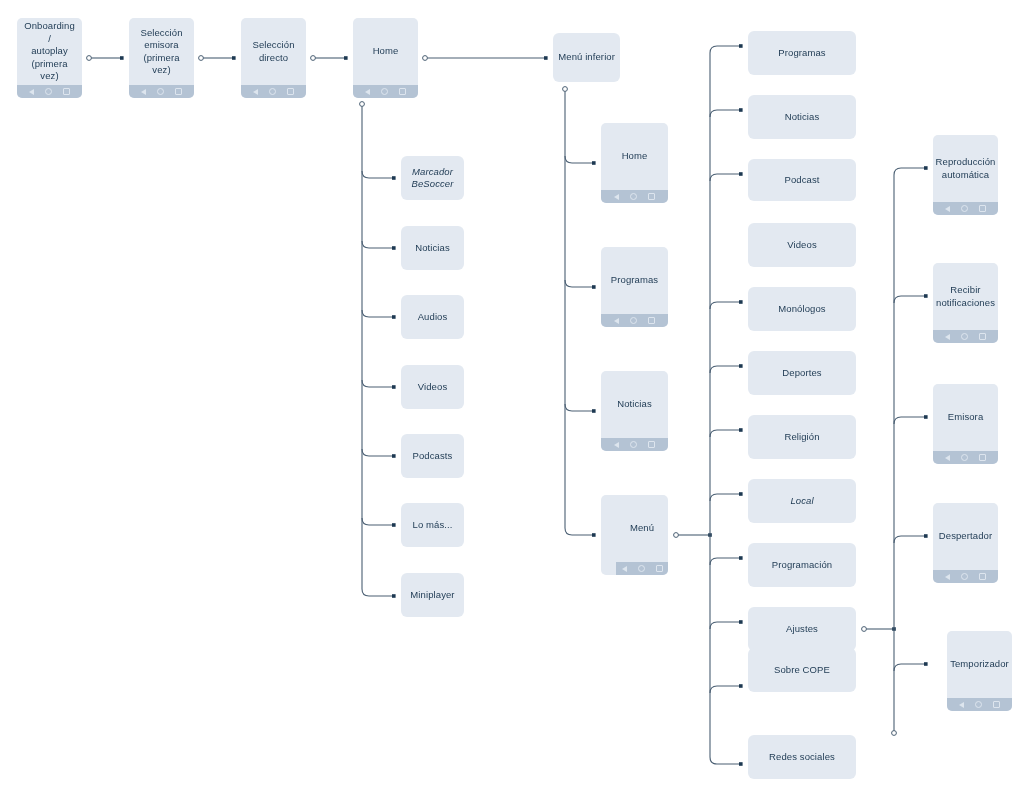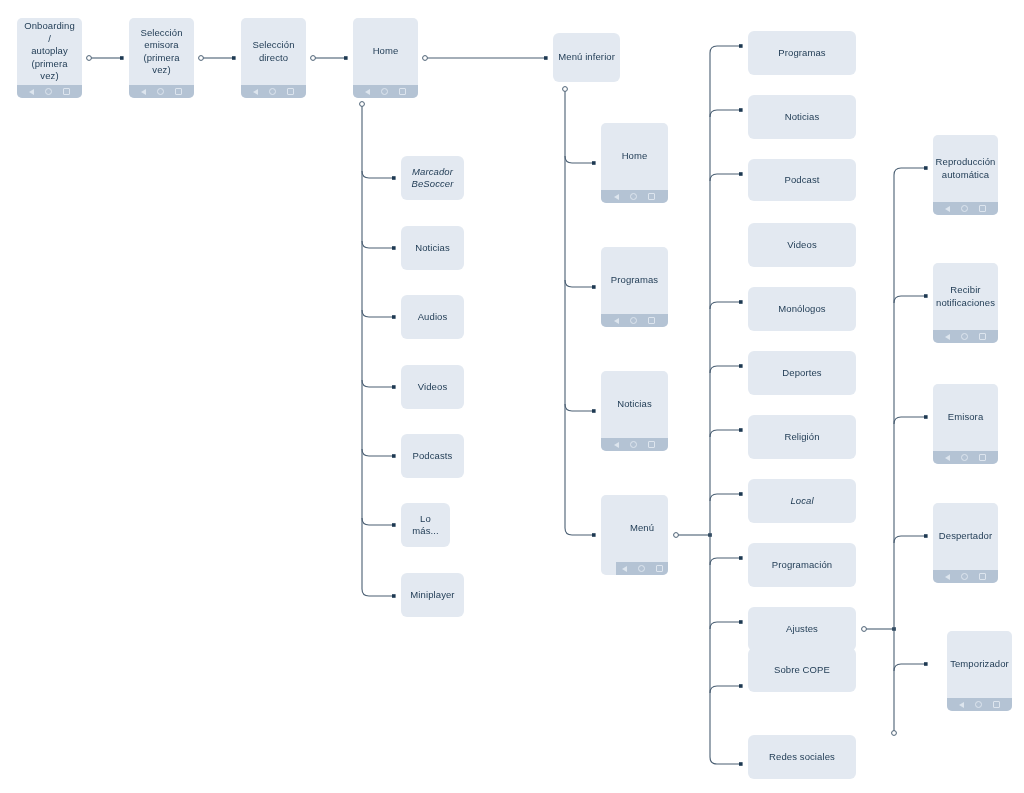--- a/index.html
+++ b/index.html
@@ -250,21 +250,21 @@
       </div>
       <div class="node" style="left: 401px; top: 295px; width: 63px; height: 44px;">
         <div class="label">Audios</div>
       </div>
       <div class="node" style="left: 401px; top: 365px; width: 63px; height: 44px;">
         <div class="label">Videos</div>
       </div>
       <div class="node" style="left: 401px; top: 434px; width: 63px; height: 44px;">
         <div class="label">Podcasts</div>
       </div>
-      <div class="node" style="left: 401px; top: 503px; width: 49px; height: 44px;">
+      <div class="node" style="left: 401px; top: 503px; width: 63px; height: 44px;">
         <div class="label">Lo más...</div>
       </div>
       <div class="node" style="left: 401px; top: 573px; width: 63px; height: 44px;">
         <div class="label">Miniplayer</div>
       </div>
       <div class="node phone" style="left: 601px; top: 123px; width: 67px; height: 80px;">
         <div class="phone-body">
           <div class="label">Home</div>
         </div>
         <div class="navbar">

